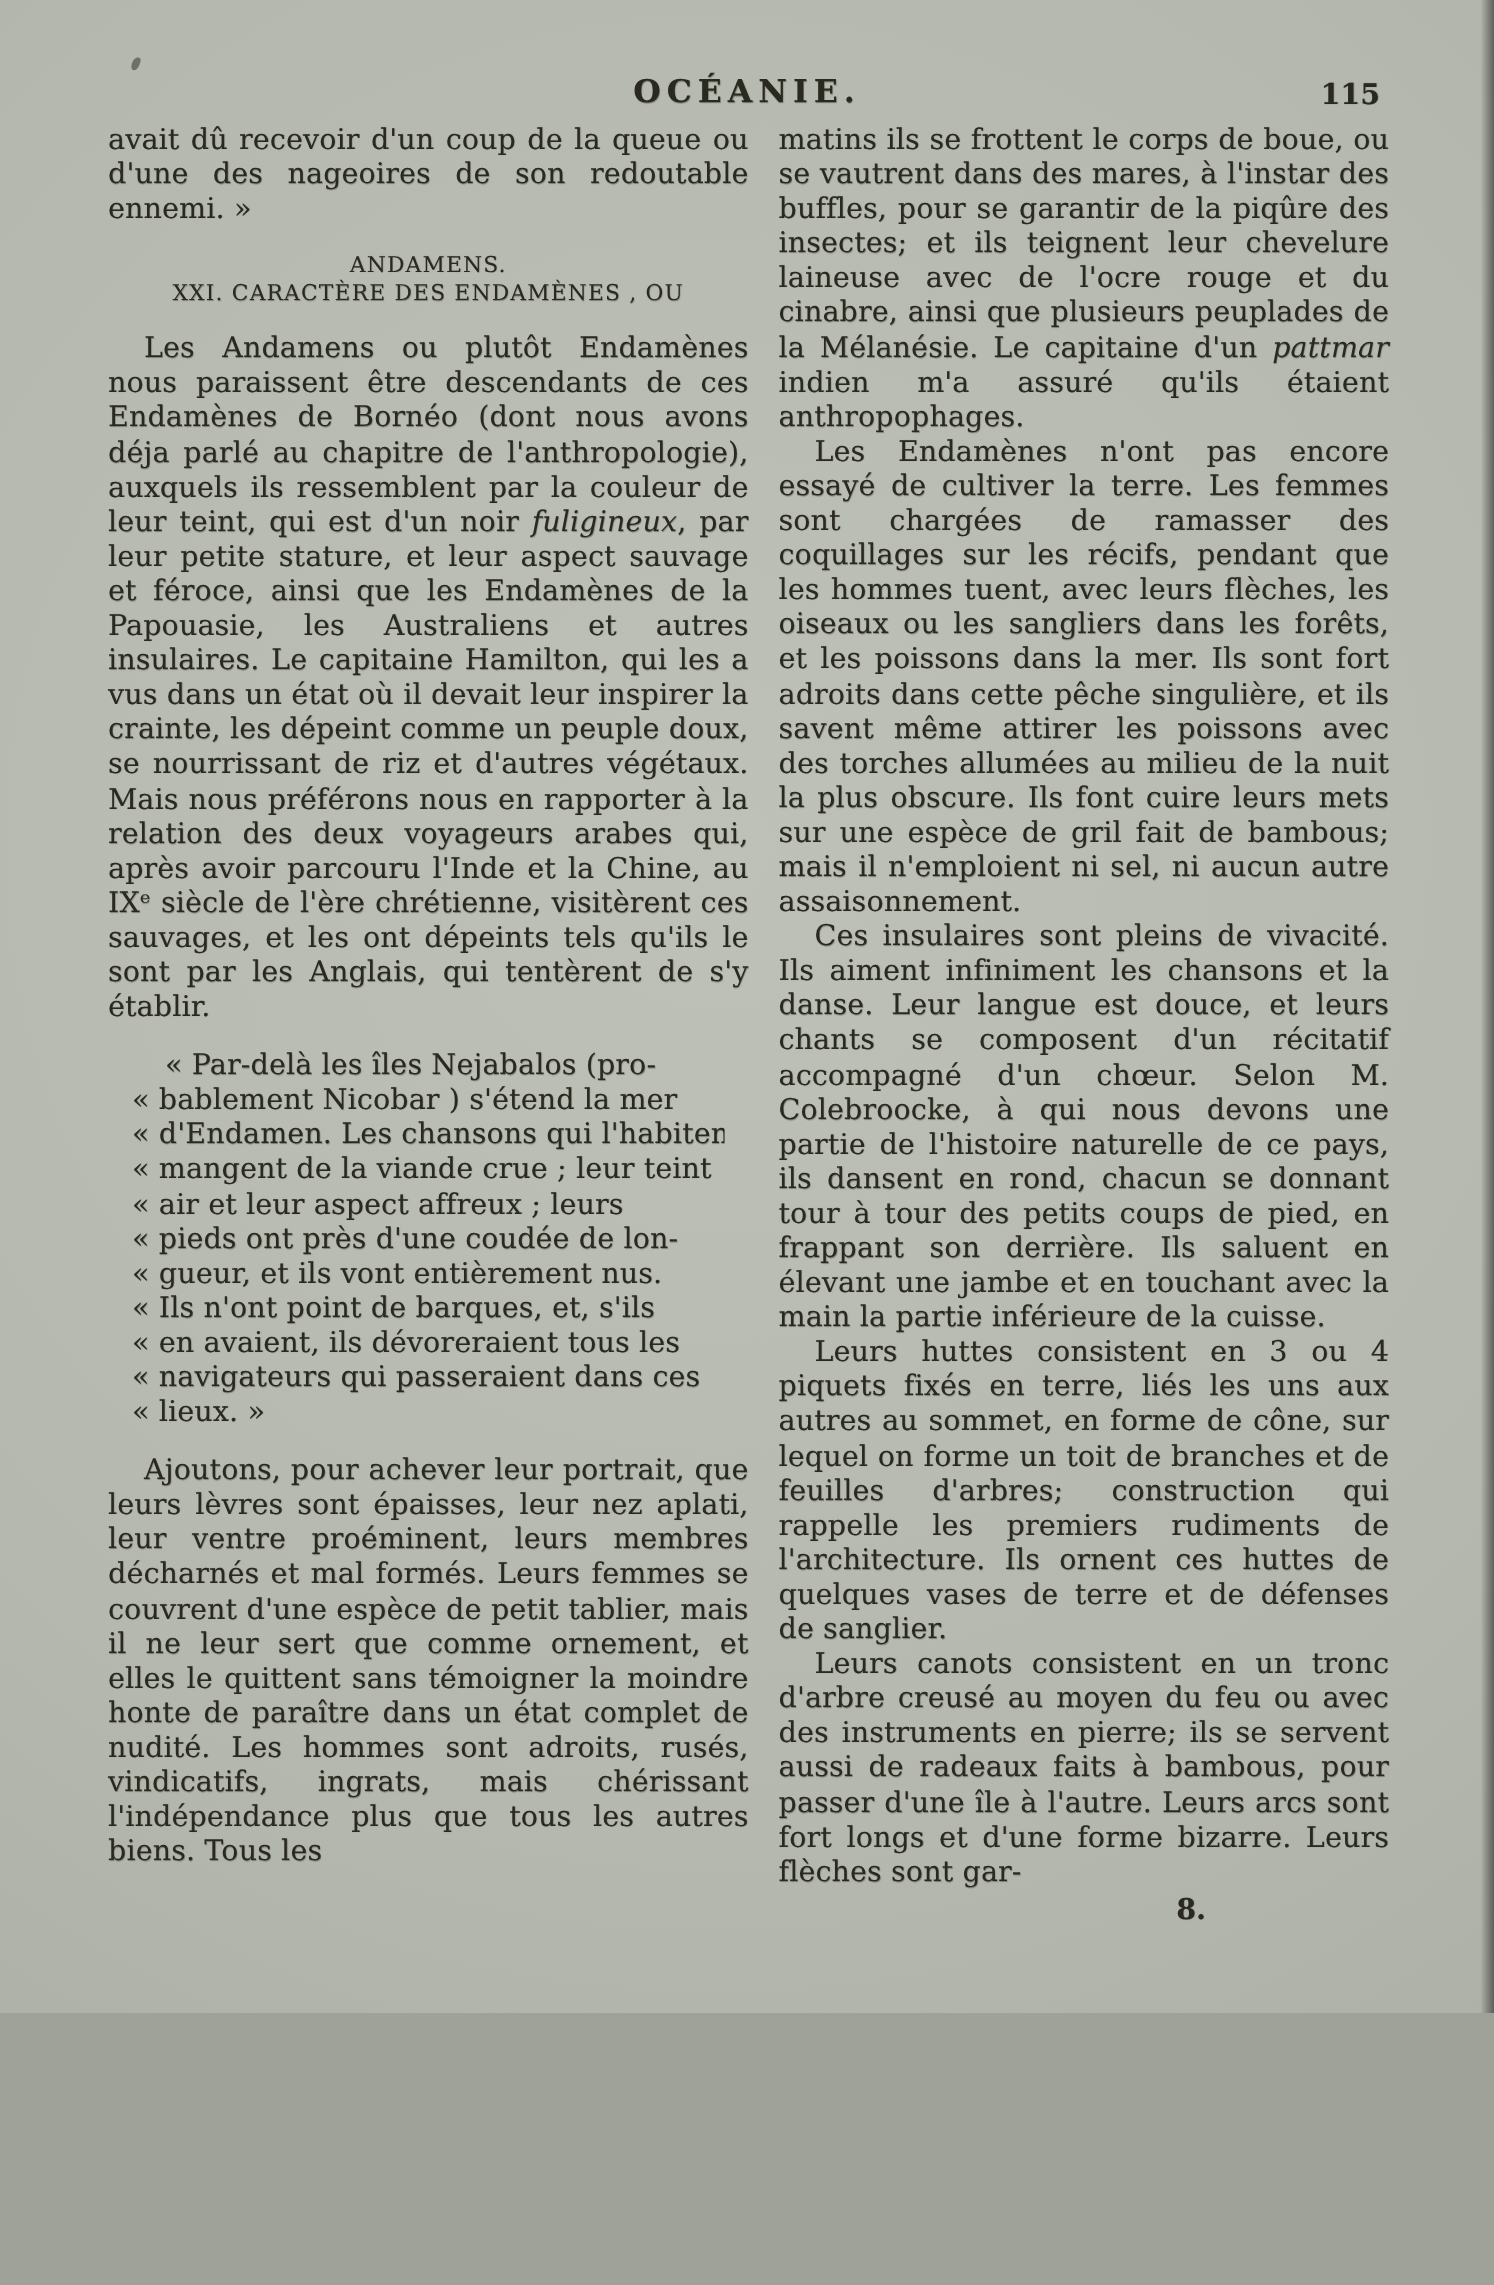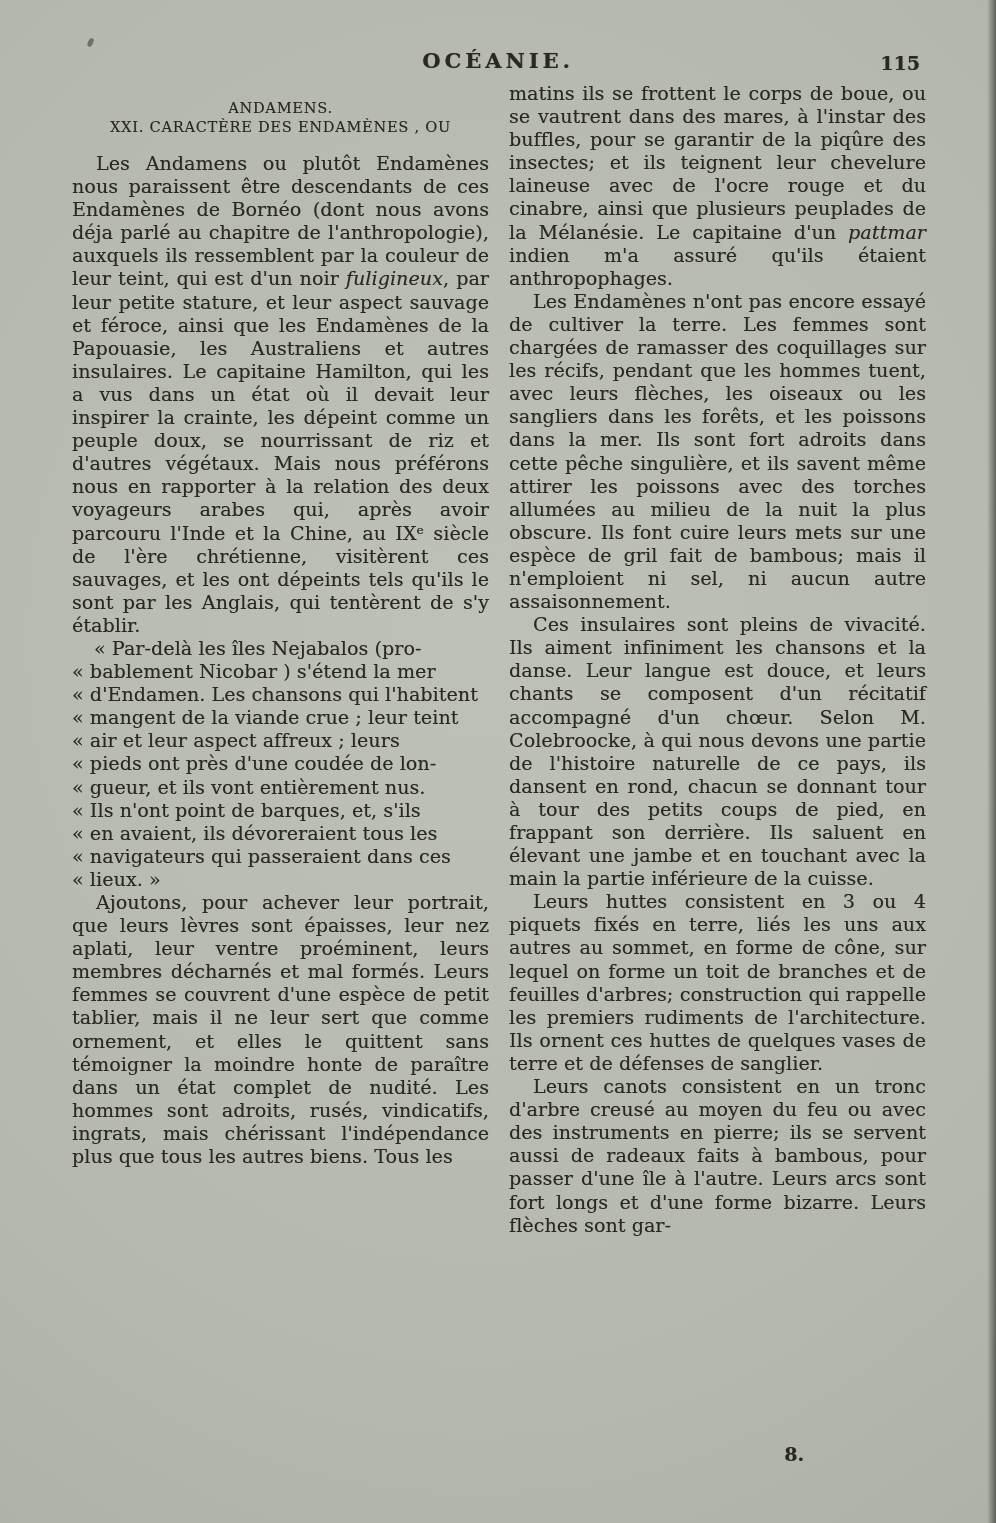--- a/index.html
+++ b/index.html
@@ -6,21 +6,21 @@
   html, body { margin: 0; padding: 0; }
   body {
     width: 996px;
     height: 1523px;
     background: #9ea299;
     font-family: "DejaVu Serif", "Liberation Serif", serif;
   }
   .page {
     position: relative;
     width: 996px;
-    height: 1523px;
+    height: 1342px;
     overflow: hidden;
     background: radial-gradient(ellipse 120% 90% at 48% 42%,
       #bdc1b7 0%, #b4b8ae 55%, #abafa5 85%, #a3a79d 100%);
     color: #2a2920;
   }
   .edge-shadow {
     position: absolute; top: 0; right: 0; width: 9px; height: 100%;
     background: linear-gradient(to left, rgba(38,40,35,0.6), rgba(38,40,35,0));
   }
   .speck {
@@ -57,21 +57,21 @@
   .para { margin: 0; }
   .indent { text-indent: 24px; }
   .heading {
     text-align: center;
     font-size: 14.5px;
     line-height: 19px;
     letter-spacing: 0.8px;
     margin: 17px 0 15px 0;
     text-indent: 0;
   }
-  .quote { margin: 0; }
+  .quote { margin: 16px; }
   .quote-line { text-align: left; white-space: nowrap; overflow: hidden; }
   .quote-line.first { text-indent: 22px; }
   .signature {
     position: absolute;
     right: 192px;
     bottom: 58px;
     font-size: 19px;
     font-weight: bold;
     text-shadow: 0.35px 0.35px 0.6px rgba(42,41,31,0.42);
   }
@@ -85,20 +85,21 @@
   <div class="speck"></div>
 
   <div class="header">
     <div class="running-title">OCÉANIE.</div>
     <div class="page-number">115</div>
   </div>
 
   <div class="columns">
 
     <div class="col">
+      <p class="para">avait dû recevoir d'un coup de la queue ou d'une des nageoires de son redoutable ennemi. »</p>
 
       <div class="heading">
         <div>ANDAMENS.</div>
         <div>XXI. CARACTÈRE DES ENDAMÈNES , OU</div>
       </div>
 
       <p class="para indent"><span>Les Andamens ou plutôt Endamènes nous paraissent être descendants de ces Endamènes de Bornéo (dont nous avons déja parlé au chapitre de l'anthropologie), auxquels ils ressemblent par la couleur de leur teint, qui est d'un noir </span><i>fuligineux</i><span>, par leur petite stature, et leur aspect sauvage et féroce, ainsi que les Endamènes de la Papouasie, les Australiens et autres insulaires. Le capitaine Hamilton, qui les a vus dans un état où il devait leur inspirer la crainte, les dépeint comme un peuple doux, se nourrissant de riz et d'autres végétaux. Mais nous préférons nous en rapporter à la relation des deux voyageurs arabes qui, après avoir parcouru l'Inde et la Chine, au IXᵉ siècle de l'ère chrétienne, visitèrent ces sauvages, et les ont dépeints tels qu'ils le sont par les Anglais, qui tentèrent de s'y établir.</span></p>
 
       <div class="quote">
         <div class="quote-line first">« Par-delà les îles Nejabalos (pro-</div>

